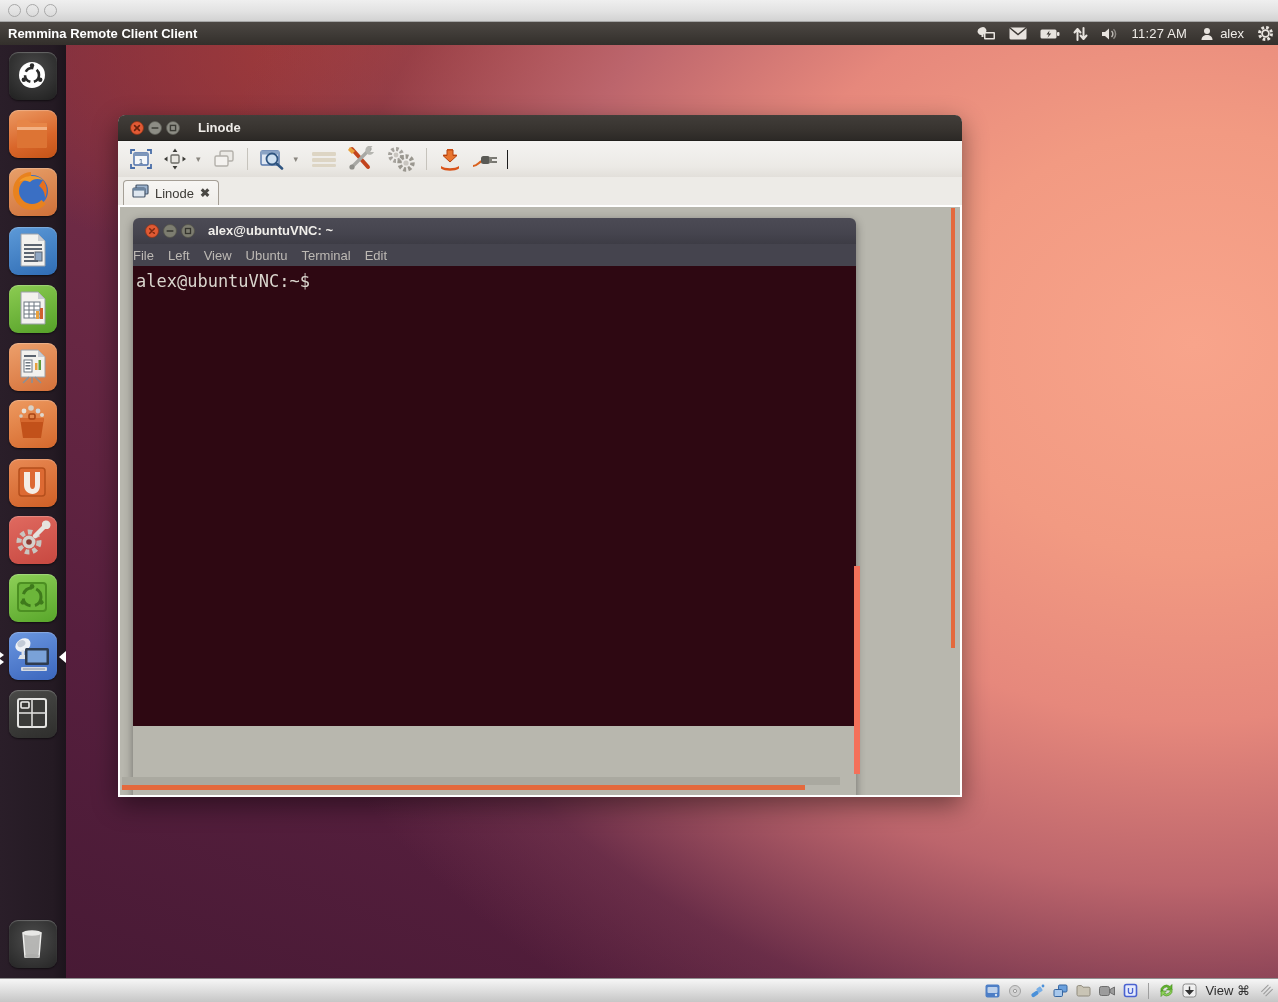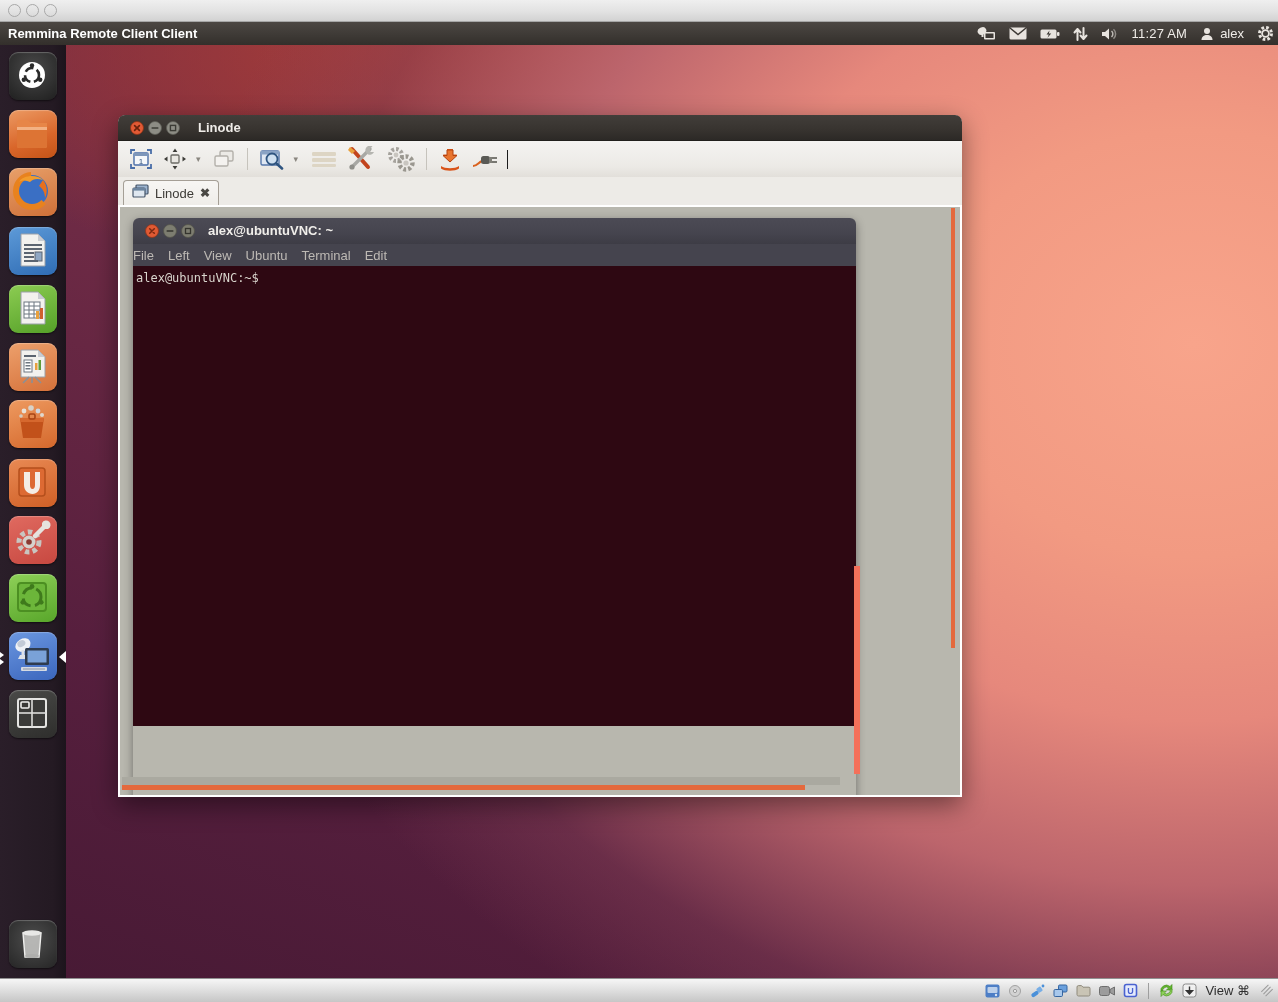--- a/index.html
+++ b/index.html
@@ -91,21 +91,21 @@
   
   #terminal-window { position:absolute; left:13px; top:11px; width:723px; height:660px;
     border-radius:6px 6px 0 0; box-shadow:0 3px 10px rgba(0,0,0,0.4); }
   #term-titlebar { position:relative; height:26px; border-radius:6px 6px 0 0;
     background:linear-gradient(180deg,#4c4b55 0%,#45444e 60%,#3d3c45 100%); }
   #term-title { position:absolute; left:75px; top:5px; font-size:13px; font-weight:bold; color:#f0eeea; }
   #term-menubar { height:22px; background:#45444e; display:flex; align-items:center; gap:14px; }
   .menu-item { font-size:13px; color:#bdb9b4; }
   #term-body { position:relative; height:460px; background:#2e0812; }
   #term-prompt { position:absolute; left:3px; top:5px;
-    font-family:"DejaVu Sans Mono", monospace; font-size:12px; color:#d9d5cd; }
+    font-family:"DejaVu Sans Mono", monospace; font-size:17px; color:#d9d5cd; }
   #term-scrollbar { position:absolute; right:-4px; top:300px; width:6px; height:208px; background:#f4705a; }
 
   
   #statusbar { position:absolute; left:0; top:978px; width:1278px; height:24px;
     background:linear-gradient(180deg,#f6f6f6 0%,#dcdcdc 55%,#c6c6c6 100%);
     border-top:1px solid #919191; z-index:8; }
   #status-right { position:absolute; right:6px; top:0; height:23px; display:flex; align-items:center; gap:8px; }
   #status-right svg { display:block; }
   .sb-sep { width:1px; height:16px; background:#9e9e9e; margin:0 2px; }
   #hostkey { font-size:13px; color:#2e2e2e; }

